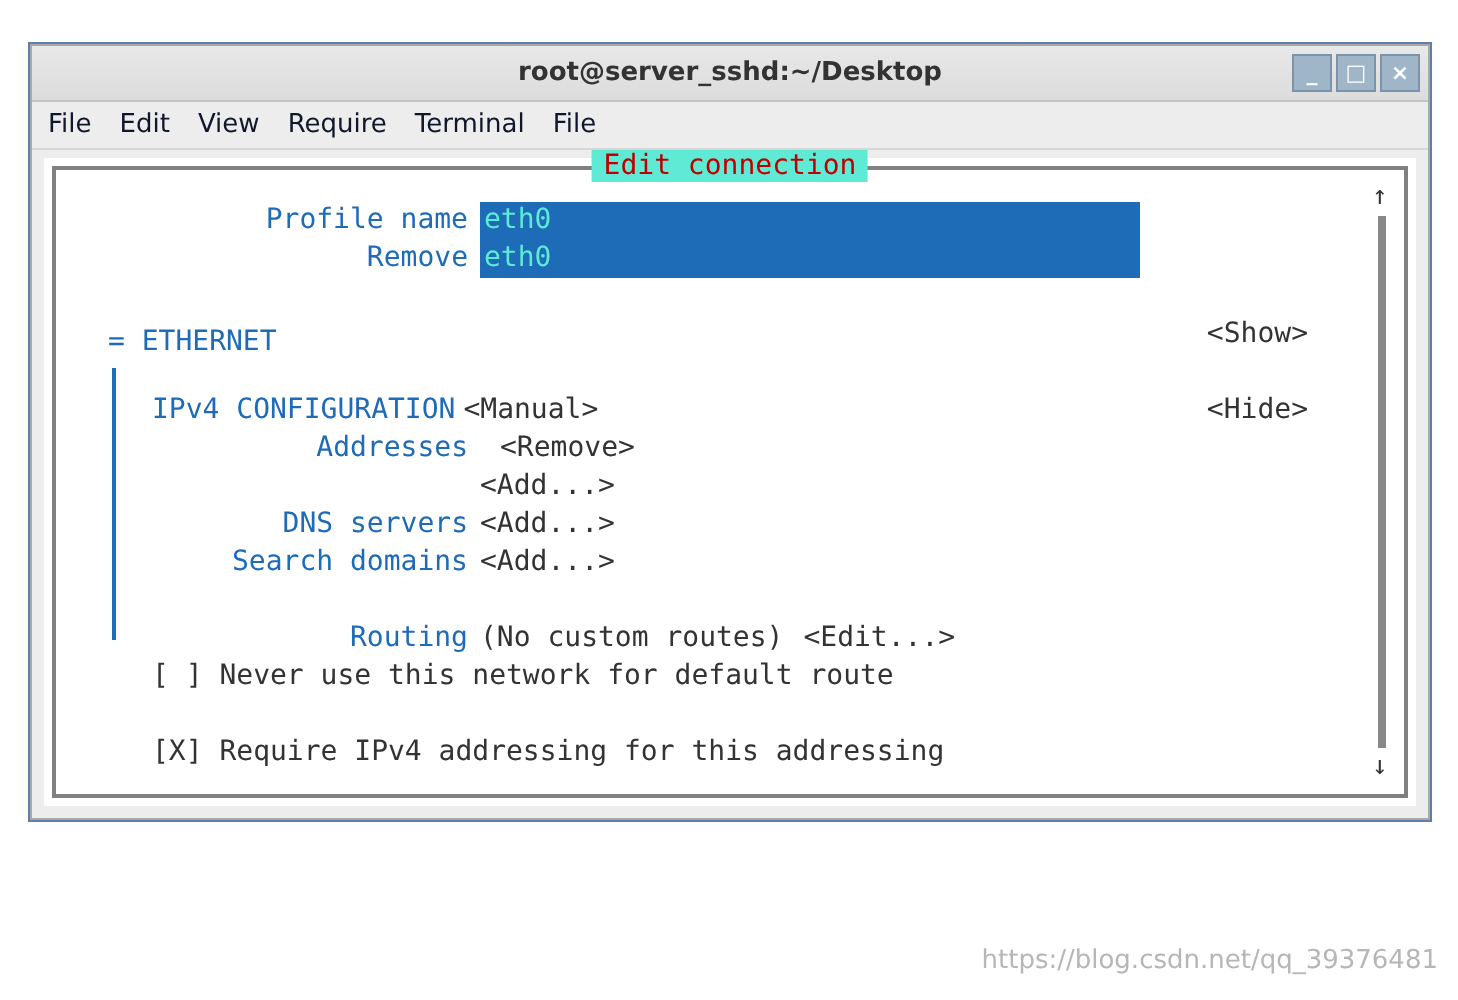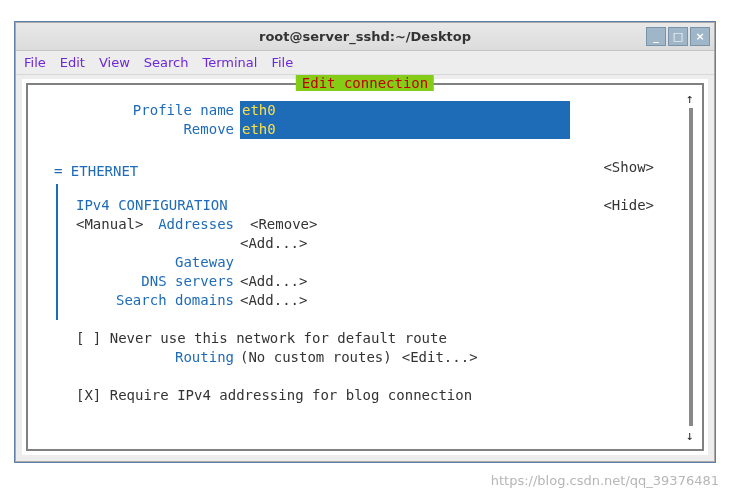--- a/index.html
+++ b/index.html
@@ -7,21 +7,21 @@
     font-family: "DejaVu Sans", Arial, sans-serif;
     background: #fff;
     width: 729px;
     height: 500px;
     position: relative;
     overflow: hidden;
   }
   .window {
     position: absolute;
     left: 15px; top: 22px;
-    width: 700px; height: 440px;
+    width: 700px; height: 388px;
     background: #ededed;
     border: 1px solid #a9a9a9;
     box-shadow: 0 0 0 1px #5f7fa6;
   }
   .titlebar {
     height: 28px;
     background: linear-gradient(#e8e8e8,#dcdcdc);
     border-bottom: 1px solid #c4c4c4;
     display: flex;
     align-items: center;
@@ -45,21 +45,21 @@
     color: #fff; font-size: 11px;
     cursor: pointer;
   }
   .menubar {
     height: 24px;
     display: flex;
     align-items: center;
     gap: 14px;
     padding: 5px 8px;
     font-size: 13px;
-    color: #6d28d9;
+    color: #0f172a;
     border-bottom: 1px solid #d7d7d7;
     background: #ededed;
   }
   .menubar span { cursor: pointer; }
   .term {
     position: absolute;
     left: 6px; right: 6px; top: 56px; bottom: 6px;
     background: #fff;
     font-family: "DejaVu Sans Mono","Courier New",monospace;
     font-size: 14px;
@@ -70,30 +70,30 @@
     border: 2px solid #808080;
     width: 100%; height: 100%;
     position: relative;
     padding: 16px 22px 10px 22px;
   }
   .tui-title {
     position: absolute;
     top: -10px;
     left: 50%;
     transform: translateX(-50%);
-    background: #84cc16;
+    background: #5eead4;
     padding: 0 6px;
     color: #c00000;
   }
   .row { display: flex; align-items: flex-start; margin-bottom: 0; line-height: 19px; height: 19px; }
   .lbl { color: #1e6bb8; text-align: right; padding-right: 6px; }
   .lbl.w1 { width: 190px; }
   .val-hl {
     background: #1e6bb8;
-    color: #fde047;
+    color: #5eead4;
     padding: 0 2px;
     display: inline-block;
   }
   .val-hl.wide { width: 330px; }
   .val-hl.mid { width: 192px; }
   .val-plain { color: #333; }
   .action { color: #333; margin-left: 10px; }
   .section { color: #1e6bb8; margin: 12px 0 0 0; }
   .arrows {
     position: absolute;
@@ -140,21 +140,21 @@
     <div class="ctrls">
       <div class="btn">_</div>
       <div class="btn">□</div>
       <div class="btn">×</div>
     </div>
   </div>
   <div class="menubar">
     <span>File</span>
     <span>Edit</span>
     <span>View</span>
-    <span>Search</span>
+    <span>Require</span>
     <span>Terminal</span>
     <span>File</span>
   </div>
 
   <div class="term">
     <div class="tui">
       <span class="tui-title">Edit connection</span>
       <div class="vbar"></div>
 
       <div class="row">
@@ -168,61 +168,57 @@
 
       <div class="row" style="height:19px;"></div>
 
       <div class="row" style="position:relative;">
         <span class="section" style="margin:4px;">= ETHERNET</span>
         <span class="right-tag">&lt;Show&gt;</span>
       </div>
 
       <div class="row" style="height:19px;"></div>
 
-      <div class="row indent" style="position:relative;flex-direction:column;">
+      <div class="row indent" style="position:relative;">
         <span class="lbl" style="text-align:left; padding-right:4px;">IPv4 CONFIGURATION</span>
         <span class="val-plain">&lt;Manual&gt;</span>
         <span class="right-tag">&lt;Hide&gt;</span>
       </div>
       <div class="row indent">
         <span class="lbl" style="width:164px;">Addresses</span>
         <span class="action">&lt;Remove&gt;</span>
       </div>
       <div class="row indent">
         <span class="lbl" style="width:164px;"></span>
         <span class="val-plain">&lt;Add...&gt;</span>
       </div>
       <div class="row indent">
-        <span class="lbl" style="width:164px;">Gateway</span>
-        <span class="val-hl mid"> </span>
-      </div>
-      <div class="row indent">
         <span class="lbl" style="width:164px;">DNS servers</span>
         <span class="val-plain">&lt;Add...&gt;</span>
       </div>
       <div class="row indent">
         <span class="lbl" style="width:164px;">Search domains</span>
         <span class="val-plain">&lt;Add...&gt;</span>
       </div>
 
       <div class="row" style="height:19px;"></div>
 
-      <div class="row indent">
-        <span class="val-plain">[ ] Never use this network for default route</span>
-      </div>
       <div class="row indent">
         <span class="lbl" style="width:164px;">Routing</span>
         <span class="val-plain">(No custom routes)</span>
         <span class="action">&lt;Edit...&gt;</span>
       </div>
-
-      <div class="row" style="height:19px;"></div>
-
-      <div class="row indent">
-        <span class="val-plain">[X] Require IPv4 addressing for blog connection</span>
+      <div class="row indent">
+        <span class="val-plain">[ ] Never use this network for default route</span>
+      </div>
+
+      <div class="row" style="height:19px;"></div>
+
+      <div class="row indent">
+        <span class="val-plain">[X] Require IPv4 addressing for this addressing</span>
       </div>
 
       <div class="arrows">
         <span>↑</span>
         <div class="track"></div>
         <span>↓</span>
       </div>
     </div>
   </div>
 </div>

